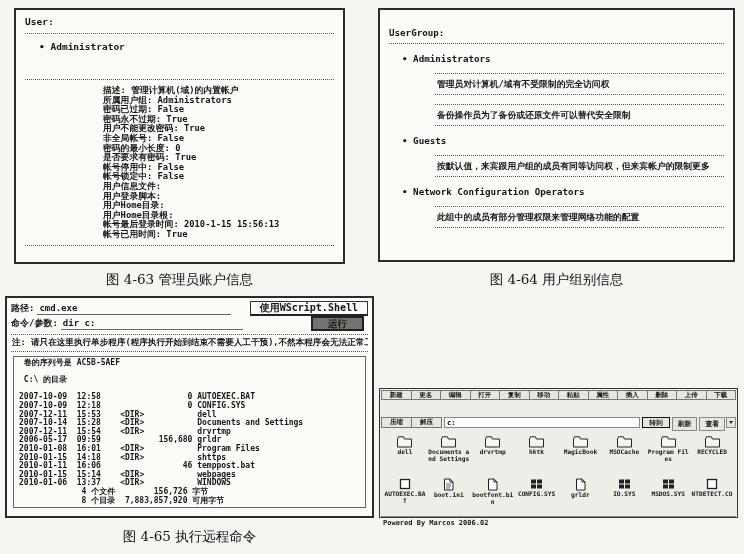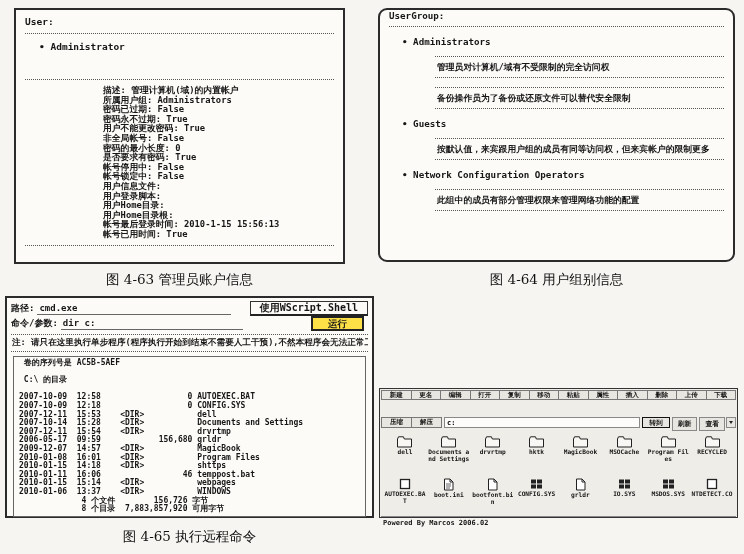--- a/index.html
+++ b/index.html
@@ -16,35 +16,35 @@
   #userPanel{left:14px;top:8px;width:331px;height:256px;padding:5px 9px;font-size:9.5px;font-weight:bold;}
   #userPanel .title{line-height:13px;}
   #userPanel .acct{margin:7px 0 0 14px;line-height:12px;}
   #userPanel .sep1{margin:5px 0 0;}
   #userPanel .sep2{margin:26px 0 6px;}
   #userPanel .props{margin-left:78px;font-size:8.8px;line-height:9.6px;}
   #userPanel .props div{white-space:pre;}
   #userPanel .sep3{margin-top:5px;}
 
   
-  #groupPanel{left:378px;top:8px;width:357px;height:254px;padding:0 9px;font-size:9.2px;font-weight:bold;border-radius:9px;}
+  #groupPanel{left:378px;top:8px;width:357px;height:254px;padding:17px 9px;font-size:9.2px;font-weight:bold;}
   #groupPanel .title{line-height:12px;}
   #groupPanel .sep{margin:4px 0;}
   #groupPanel .gname{margin:9px 0 0 13px;line-height:11px;}
   #groupPanel .gdesc{margin:9px 0 0 46px;padding:5px 2px;border-top:1px dotted #555;border-bottom:1px dotted #555;font-size:8.8px;line-height:10px;}
 
   
   #cmdPanel{left:5px;top:296px;width:369px;height:222px;padding:3px 4px 2px;}
   #cmdPanel .frow{display:flex;align-items:center;height:15px;font-size:9px;font-weight:bold;}
   #cmdPanel .lbl{white-space:nowrap;margin-right:3px;}
   #cmdPanel input{font-family:inherit;font-size:9px;font-weight:bold;color:#161616;background:transparent;border:none;border-bottom:1px solid #666;height:12px;padding:0 2px;}
   #pathInput{width:190px;}
   #cmdInput{width:178px;}
   #wsBtn{margin-left:auto;border:1px solid #333;border-bottom:2px solid #222;background:#fcfbf8;padding:1px 9px;font-size:10px;font-weight:bold;line-height:10px;text-align:center;}
-  #runBtn{margin-left:auto;margin-right:4px;border:2px solid #222;background:#fde047;padding:0 15px;font-size:9.5px;font-weight:bold;line-height:11px;}
+  #runBtn{margin-left:auto;margin-right:4px;border:2px solid #222;background:#737373;padding:0 15px;font-size:9.5px;font-weight:bold;line-height:11px;}
   #cmdNote{border-top:1px dotted #555;border-bottom:1px dotted #555;margin-top:3px;padding:2px 1px;font-size:8.6px;font-weight:bold;white-space:nowrap;overflow:hidden;}
   #cmdOut{border:1px solid #666;margin:4px 2px 0;padding:2px 5px;font-size:8px;line-height:8.6px;font-weight:bold;}
   #cmdOut div{white-space:pre;min-height:8.6px;}
 
   
   #fbPanel{left:379px;top:388px;width:359px;height:130px;border:1.5px solid #333;background:#efede8;padding:1px;}
   .tb1{display:flex;height:10px;}
   .tb1 span{flex:1;display:flex;align-items:center;justify-content:center;border:1px solid #777;border-left:none;background:#e8e6e0;font-size:6.5px;font-weight:bold;line-height:7px;}
   .tb1 span:first-child{border-left:1px solid #777;}
   .tb2{display:flex;height:11px;margin-top:17px;align-items:stretch;}
@@ -143,21 +143,20 @@
     <div> 卷的序列号是 AC5B-5AEF</div>
     <div></div>
     <div> C:\ 的目录</div>
     <div></div>
     <div>2007-10-09  12:58                  0 AUTOEXEC.BAT</div>
     <div>2007-10-09  12:18                  0 CONFIG.SYS</div>
     <div>2007-12-11  15:53    &lt;DIR&gt;           dell</div>
     <div>2007-10-14  15:28    &lt;DIR&gt;           Documents and Settings</div>
     <div>2007-12-11  15:54    &lt;DIR&gt;           drvrtmp</div>
     <div>2006-05-17  09:59            156,680 grldr</div>
-    <div>2009-12-07  14:57    &lt;DIR&gt;           MagicBook</div>
     <div>2010-01-08  16:01    &lt;DIR&gt;           Program Files</div>
     <div>2010-01-15  14:18    &lt;DIR&gt;           shttps</div>
     <div>2010-01-11  16:06                 46 temppost.bat</div>
     <div>2010-01-15  15:14    &lt;DIR&gt;           webpages</div>
     <div>2010-01-06  13:37    &lt;DIR&gt;           WINDOWS</div>
     <div>             4 个文件        156,726 字节</div>
     <div>             8 个目录  7,883,857,920 可用字节</div>
   </div>
 </div>
 <div class="caption" id="cap65">图 4-65  执行远程命令</div>

